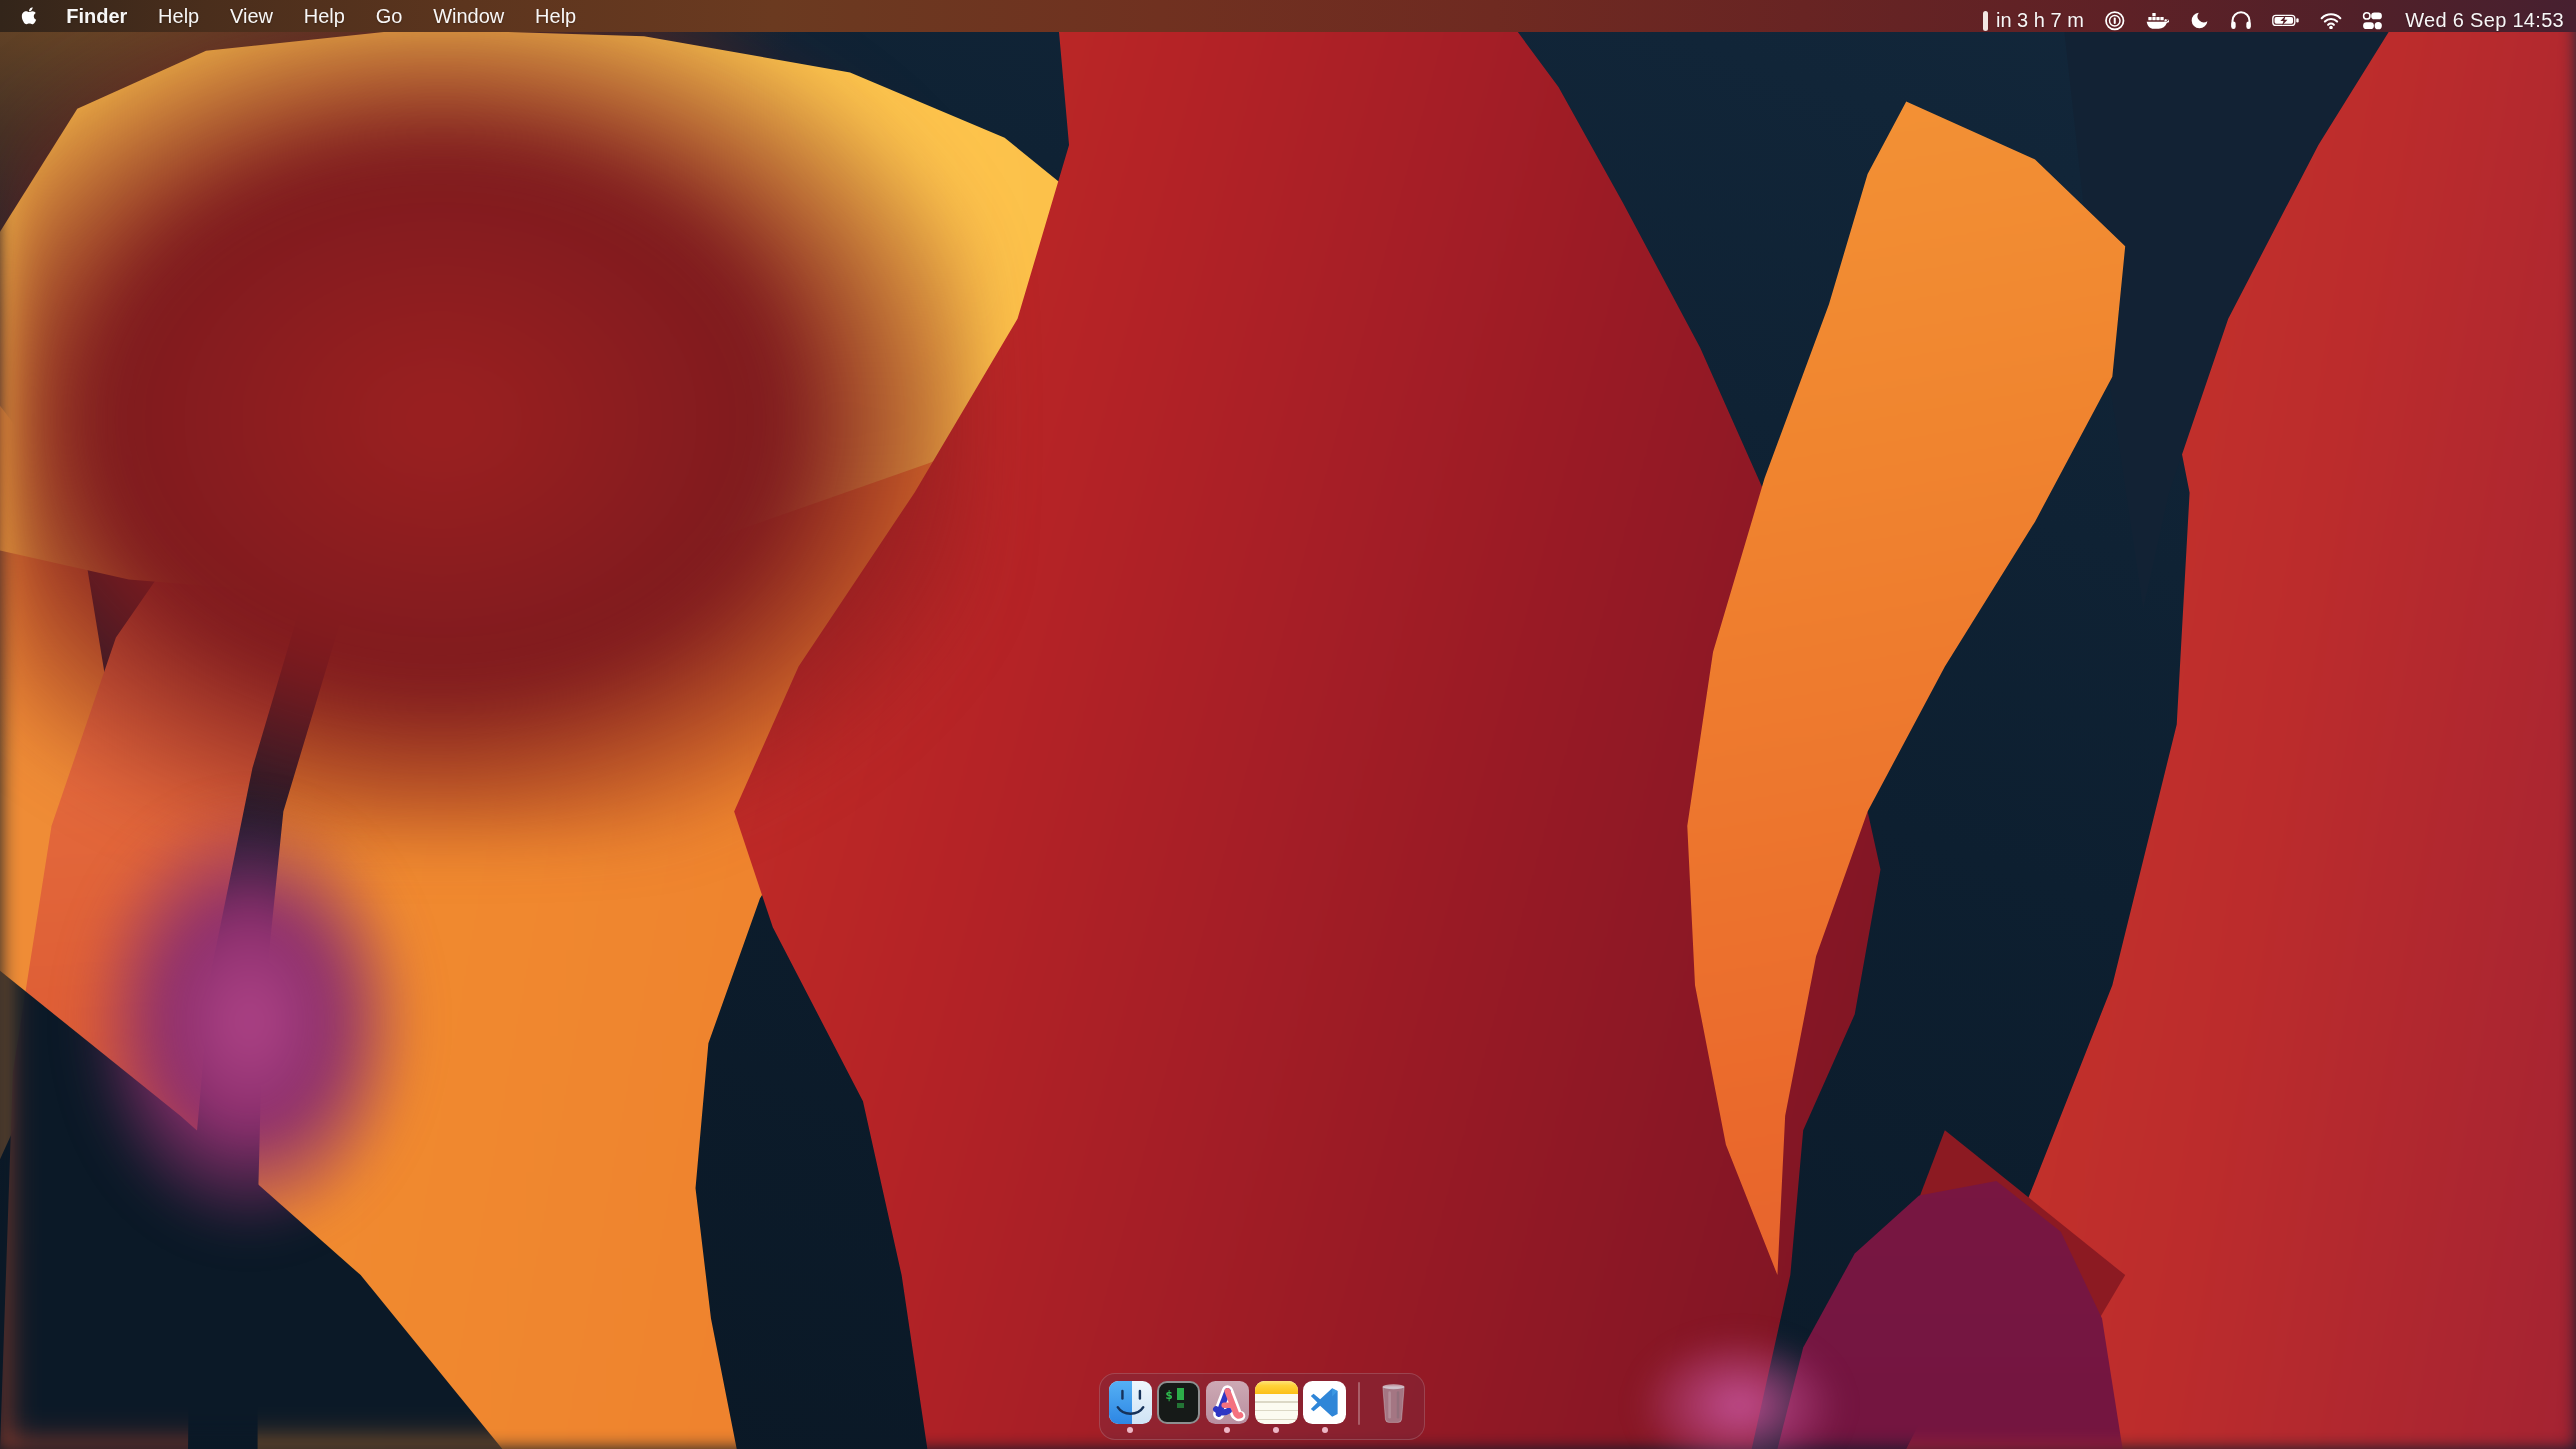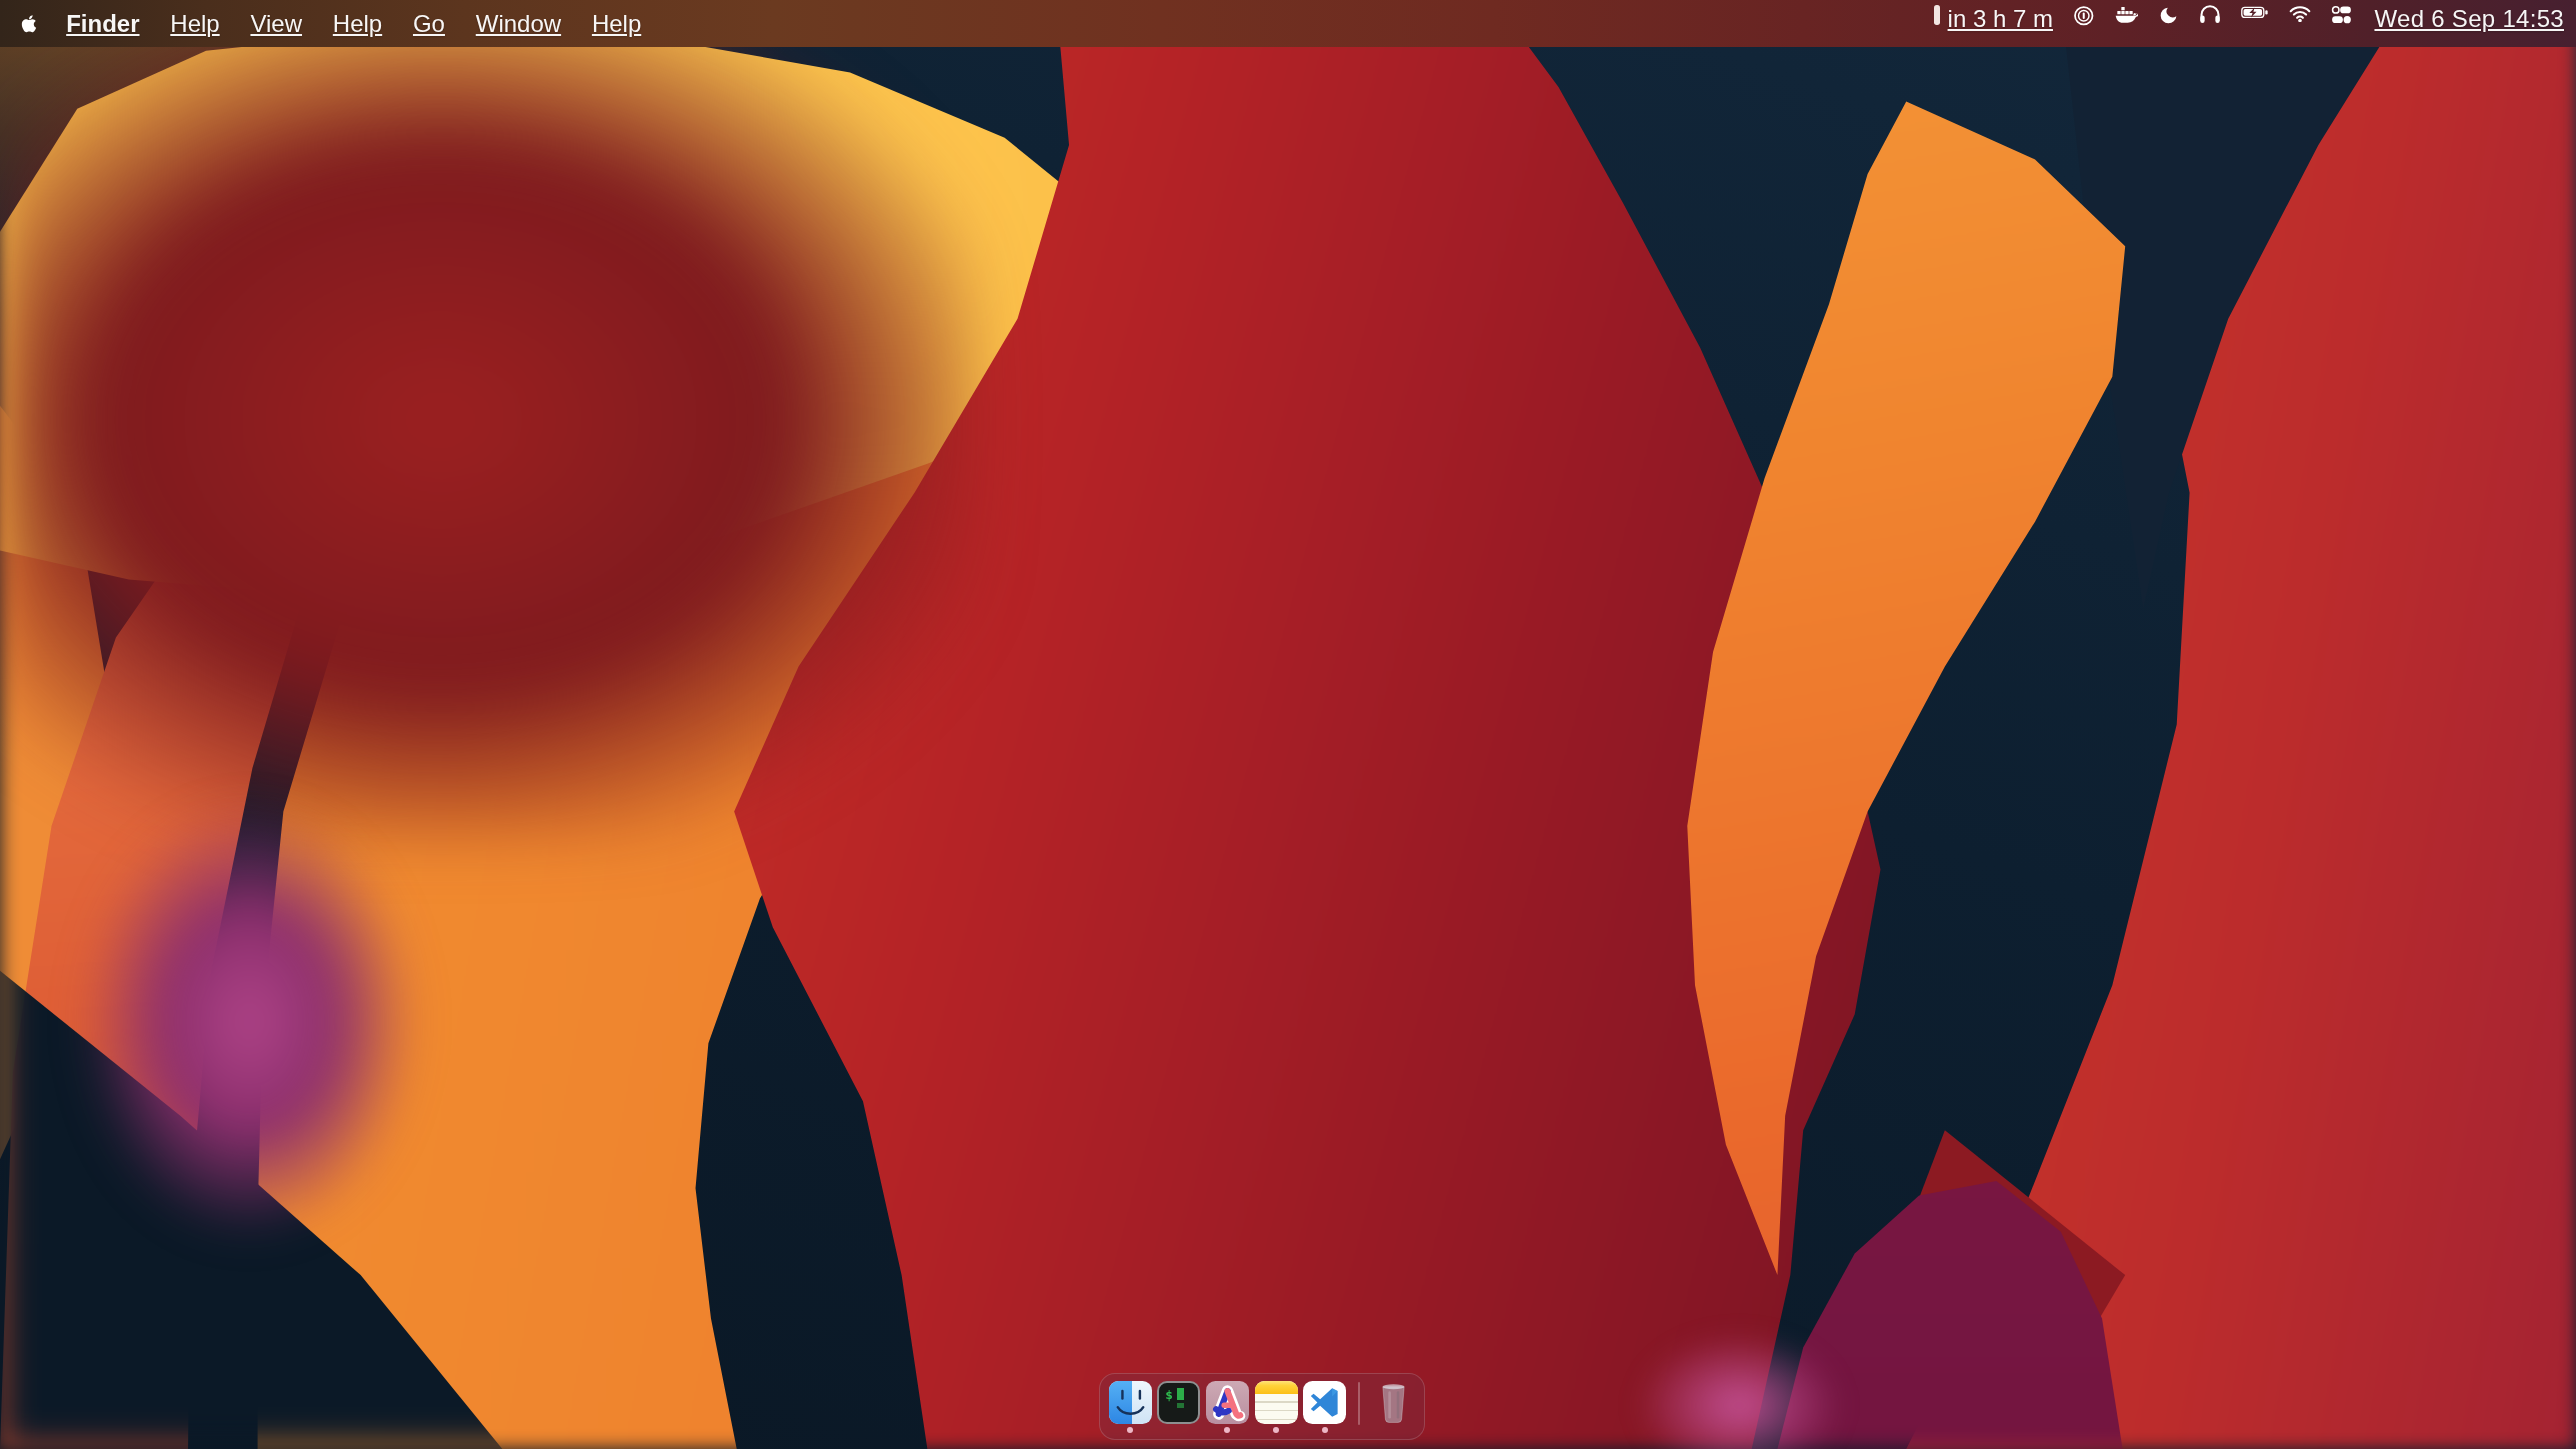--- a/index.html
+++ b/index.html
@@ -49,31 +49,31 @@
   .wp-darkred-br-wedge { clip-path:polygon(75.5% 78%, 82.5% 88%, 80.5% 94%, 74% 85%);
     background:#8c1a22; filter:blur(8px); }
 
   .wp-magenta-bottom { clip-path:polygon(69% 100%, 70% 93%, 72% 86.5%, 74.5% 82.5%, 77.5% 81.5%, 80% 85%, 81.6% 91%, 82.4% 100%);
     background:linear-gradient(180deg,#8c1a46 0%,#731540 100%); filter:blur(10px); }
 
   .wp-pink-wedge { position:absolute; inset:auto; left:63.5%; top:92%; width:8%; height:10%;
     background:radial-gradient(closest-side,#c24f92 0%, rgba(160,50,115,0) 100%); filter:blur(12px); }
 
   
-  .menubar { position:absolute; top:0; left:0; width:100%; height:47px; z-index:50;
+  .menubar { position:absolute; top:0; left:0; width:100%; height:32px; z-index:50;
     display:flex; align-items:center; justify-content:space-between;
     background:linear-gradient(90deg,#33251a 0%,#4a2e1c 8%,#5c351e 18%,#6b3a20 30%,#703120 45%,#6f2a21 58%,#682423 70%,#5e2126 82%,#502029 92%,#472030 100%);
-    color:rgba(255,255,255,.96); font-size:24px;text-decoration:underline; }
+    color:rgba(255,255,255,.96); font-size:20px; }
   .mb-left { display:flex; align-items:center; height:100%; padding-left:9.4px; }
   .mb-right { display:flex; align-items:center; height:100%; }
   .mb-item { padding:0 15.4px; height:100%; display:flex; align-items:center;
     text-shadow:0 0.7px 2px rgba(0,0,0,.25); white-space:nowrap; }
   .mb-item.apple { padding:0 13.4px 0 12px; }
   .mb-item.app-name { font-weight:700; }
-  .mb-status { padding:0 10px; height:100%; display:flex; align-items:flex-start; gap:5.4px;
+  .mb-status { padding:0 10px; height:100%; display:flex; align-items:center; gap:5.4px;
     text-shadow:0 0.7px 2px rgba(0,0,0,.25); white-space:nowrap;margin-top:9px; }
   .mb-status svg { display:block; }
   .mb-clock { padding-right:12px; padding-left:12px; letter-spacing:0.3px; }
   .vbar { display:block; width:5.4px; height:20px; border-radius:2.7px; background:#f2e6e2; }
   .timer-text { padding-left:2.7px; }
 
   
   .dock { position:absolute; left:1099px; bottom:9.4px; height:67px; z-index:40;
     display:flex; align-items:flex-start; padding:7.4px 8px 0 8px; gap:4.7px;
     background:rgba(118,44,66,.38); border:1px solid rgba(255,255,255,.16);

